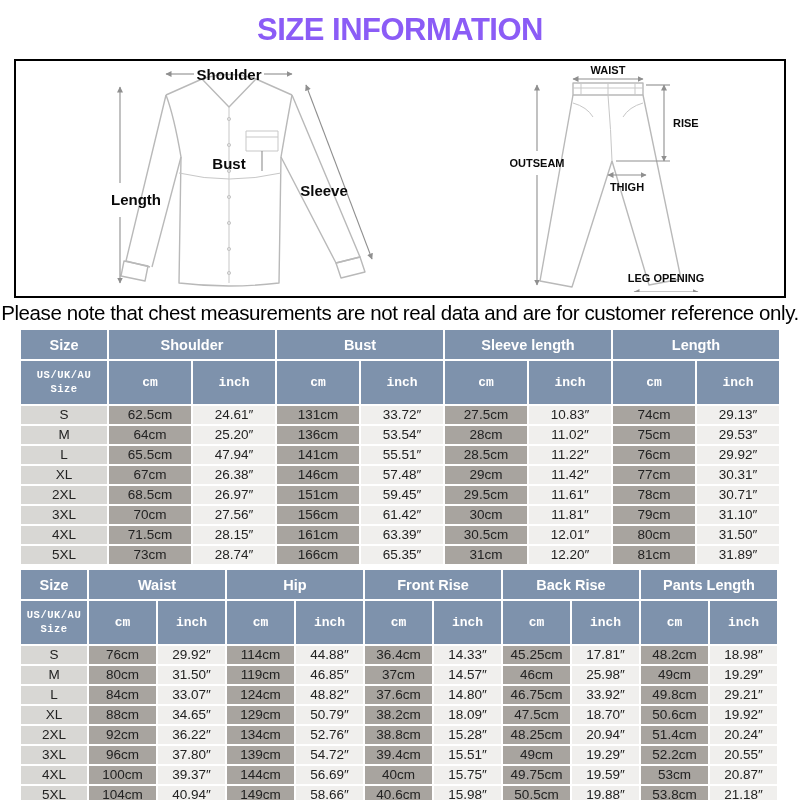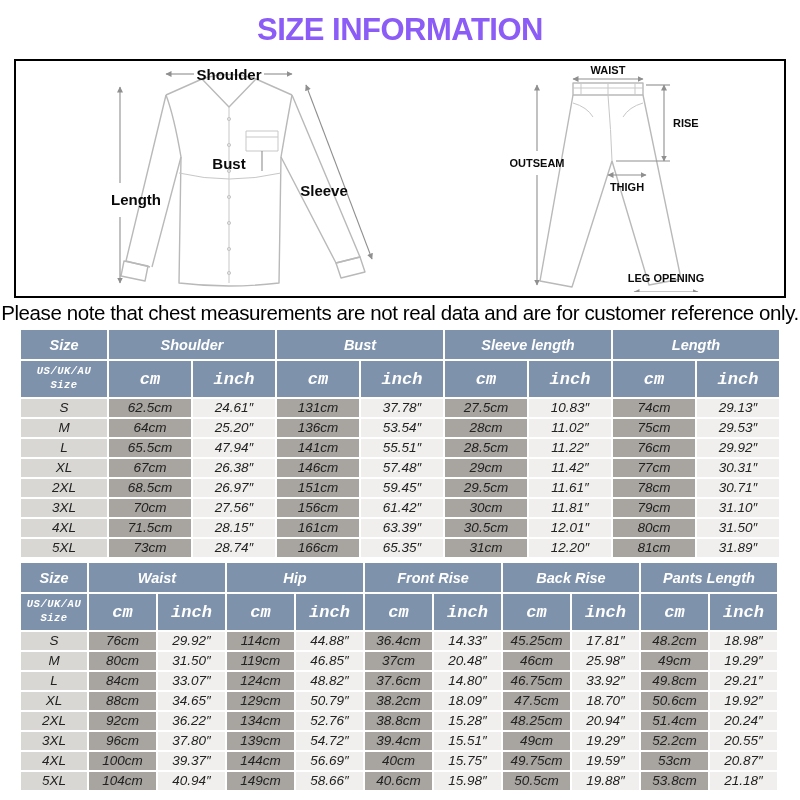--- a/index.html
+++ b/index.html
@@ -3,25 +3,25 @@
 <meta charset="utf-8">
 <style>
   html,body{margin:0;padding:0;background:#fff;}
   body{width:800px;height:800px;overflow:hidden;font-family:"Liberation Sans","DejaVu Sans",sans-serif;}
   .page{width:800px;height:800px;position:relative;}
   .title{text-align:center;font-size:31px;font-weight:bold;letter-spacing:-0.5px;color:#8b5cf6;
          margin:12px 0 11px 0;line-height:36px;}
   .diagram-box{margin:0 14px;height:235px;border:2px solid #000;position:relative;background:#fff;}
   .note{font-size:20.5px;line-height:27px;color:#000;text-align:center;white-space:nowrap;
         letter-spacing:-0.4px;margin:1px 0 2px 0;}
-  table{border-collapse:separate;border-spacing:2px;table-layout:fixed;margin-left:19px;font-style:italic;}
+  table{border-collapse:separate;border-spacing:2px;table-layout:fixed;margin-left:19px;}
   td{text-align:center;vertical-align:middle;overflow:hidden;padding:0;}
   .h{background:var(--header-bg,#7E92AC);color:var(--header-text,#fff);font-weight:bold;
      font-size:14.5px;height:29px;}
-  .unit{font-family:"Liberation Mono","DejaVu Sans Mono",monospace;font-size:17px;height:36px;}
+  .unit{font-family:"Liberation Mono","DejaVu Sans Mono",monospace;font-size:13px;height:43px;}
   .sub{font-family:"Liberation Mono","DejaVu Sans Mono",monospace;font-size:10.5px;height:24px;
        white-space:pre-line;line-height:1.3;letter-spacing:0.5px;}
   .val{font-size:13.5px;color:#222;height:18px;line-height:18px;}
   .sizec{background:var(--size-bg,#D8D7D4);}
   .cmc{background:var(--cm-bg,#A8A49F);}
   .inchc{background:var(--inch-bg,#F0EFED);}
   .t2{margin-top:2px;}
   svg .garment{fill:none;stroke:#b9b9b9;stroke-width:1.4;stroke-linejoin:round;}
   svg .thin{fill:none;stroke:#c7c7c7;stroke-width:1;}
   svg .arrow{fill:none;stroke:#8f8f8f;stroke-width:1.1;}
@@ -141,21 +141,21 @@
           <td class="h unit">cm</td>
           <td class="h unit">inch</td>
           <td class="h unit">cm</td>
           <td class="h unit">inch</td>
         </tr>
         <tr>
           <td class="val sizec">S</td>
           <td class="val cmc">62.5cm</td>
           <td class="val inchc">24.61″</td>
           <td class="val cmc">131cm</td>
-          <td class="val inchc">37.78″</td>
+          <td class="val inchc">33.72″</td>
           <td class="val cmc">27.5cm</td>
           <td class="val inchc">10.83″</td>
           <td class="val cmc">74cm</td>
           <td class="val inchc">29.13″</td>
         </tr>
         <tr>
           <td class="val sizec">M</td>
           <td class="val cmc">64cm</td>
           <td class="val inchc">25.20″</td>
           <td class="val cmc">136cm</td>
@@ -283,21 +283,21 @@
           <td class="val cmc">48.2cm</td>
           <td class="val inchc">18.98″</td>
         </tr>
         <tr>
           <td class="val sizec">M</td>
           <td class="val cmc">80cm</td>
           <td class="val inchc">31.50″</td>
           <td class="val cmc">119cm</td>
           <td class="val inchc">46.85″</td>
           <td class="val cmc">37cm</td>
-          <td class="val inchc">20.48″</td>
+          <td class="val inchc">14.57″</td>
           <td class="val cmc">46cm</td>
           <td class="val inchc">25.98″</td>
           <td class="val cmc">49cm</td>
           <td class="val inchc">19.29″</td>
         </tr>
         <tr>
           <td class="val sizec">L</td>
           <td class="val cmc">84cm</td>
           <td class="val inchc">33.07″</td>
           <td class="val cmc">124cm</td>

